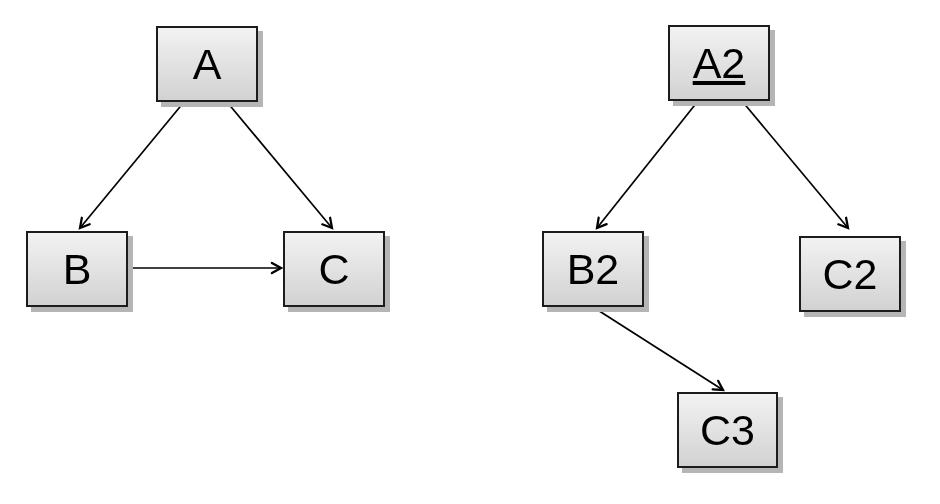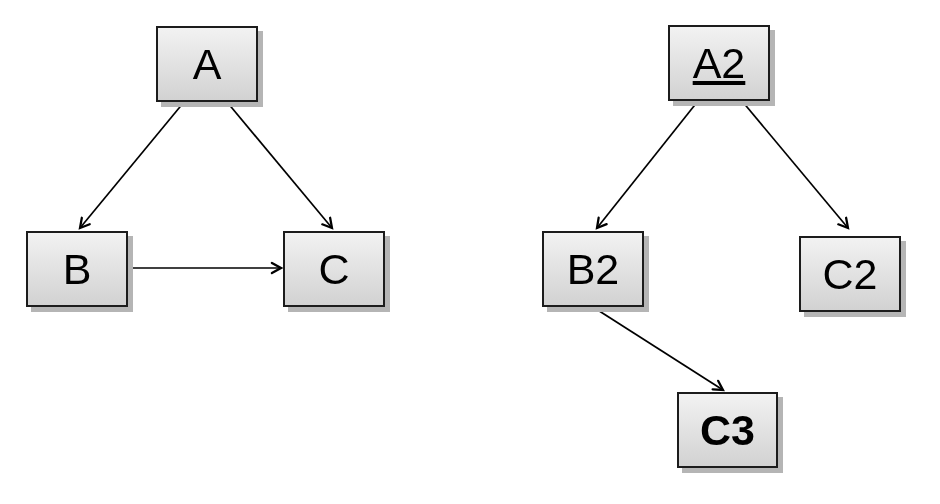--- a/index.html
+++ b/index.html
@@ -65,17 +65,17 @@
       </div>
       <div class="node" style="left: 668px; top: 25px; width: 102px; height: 76px; background: linear-gradient(rgb(242, 242, 242) 0%, rgb(210, 210, 210) 100%); border: 2px solid rgb(28, 28, 28); box-shadow: rgb(181, 181, 181) 5px 5px 0px;">
         <span class="node-label" style="color: rgb(0, 0, 0); text-decoration: underline;">A2</span>
       </div>
       <div class="node" style="left: 542px; top: 231px; width: 102px; height: 76px; background: linear-gradient(rgb(242, 242, 242) 0%, rgb(210, 210, 210) 100%); border: 2px solid rgb(28, 28, 28); box-shadow: rgb(181, 181, 181) 5px 5px 0px;">
         <span class="node-label" style="color: rgb(0, 0, 0);">B2</span>
       </div>
       <div class="node" style="left: 799px; top: 236px; width: 102px; height: 76px; background: linear-gradient(rgb(242, 242, 242) 0%, rgb(210, 210, 210) 100%); border: 2px solid rgb(28, 28, 28); box-shadow: rgb(181, 181, 181) 5px 5px 0px;">
         <span class="node-label" style="color: rgb(0, 0, 0);">C2</span>
       </div>
-      <div class="node" style="left: 677px; top: 392px; width: 101px; height: 76px; background: linear-gradient(rgb(242, 242, 242) 0%, rgb(210, 210, 210) 100%); border: 2px solid rgb(28, 28, 28); box-shadow: rgb(181, 181, 181) 5px 5px 0px; font-weight: bold;">
+      <div class="node" style="left: 677px; top: 392px; width: 101px; height: 76px; background: linear-gradient(rgb(242, 242, 242) 0%, rgb(210, 210, 210) 100%); border: 2px solid rgb(28, 28, 28); box-shadow: rgb(181, 181, 181) 5px 5px 0px;">
         <span class="node-label" style="color: rgb(0, 0, 0);">C3</span>
       </div>
     </div>
 </div>
 
 </body></html>

